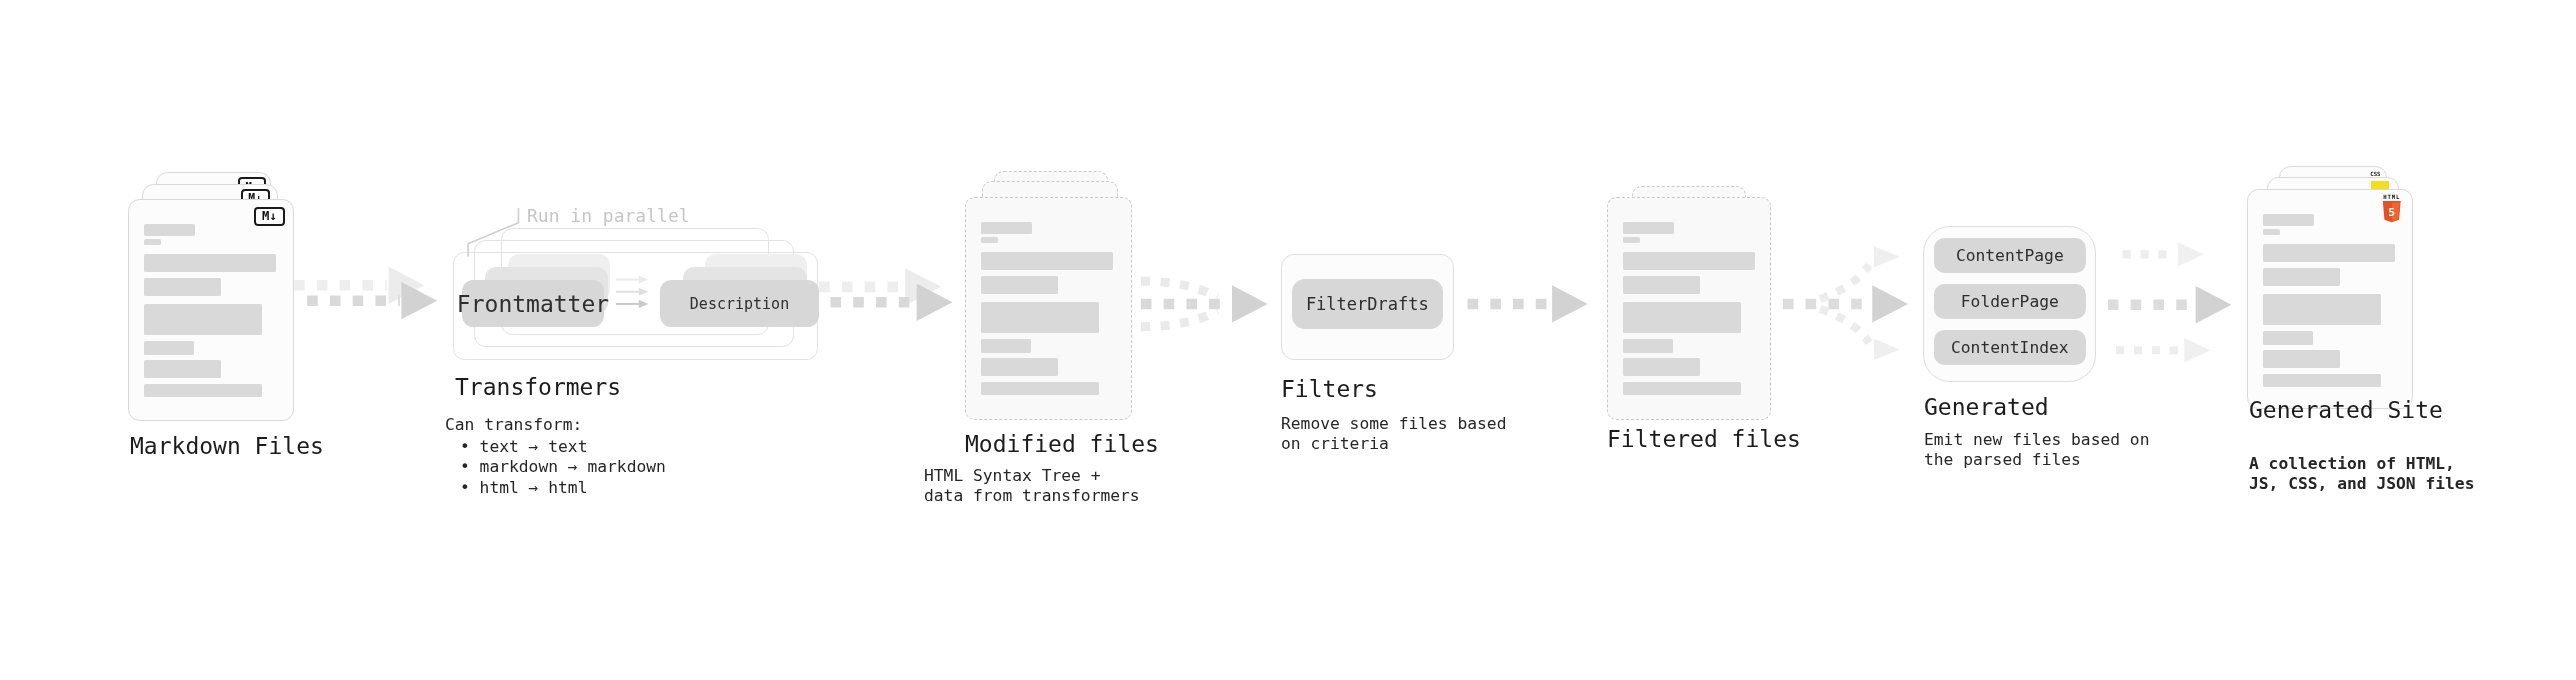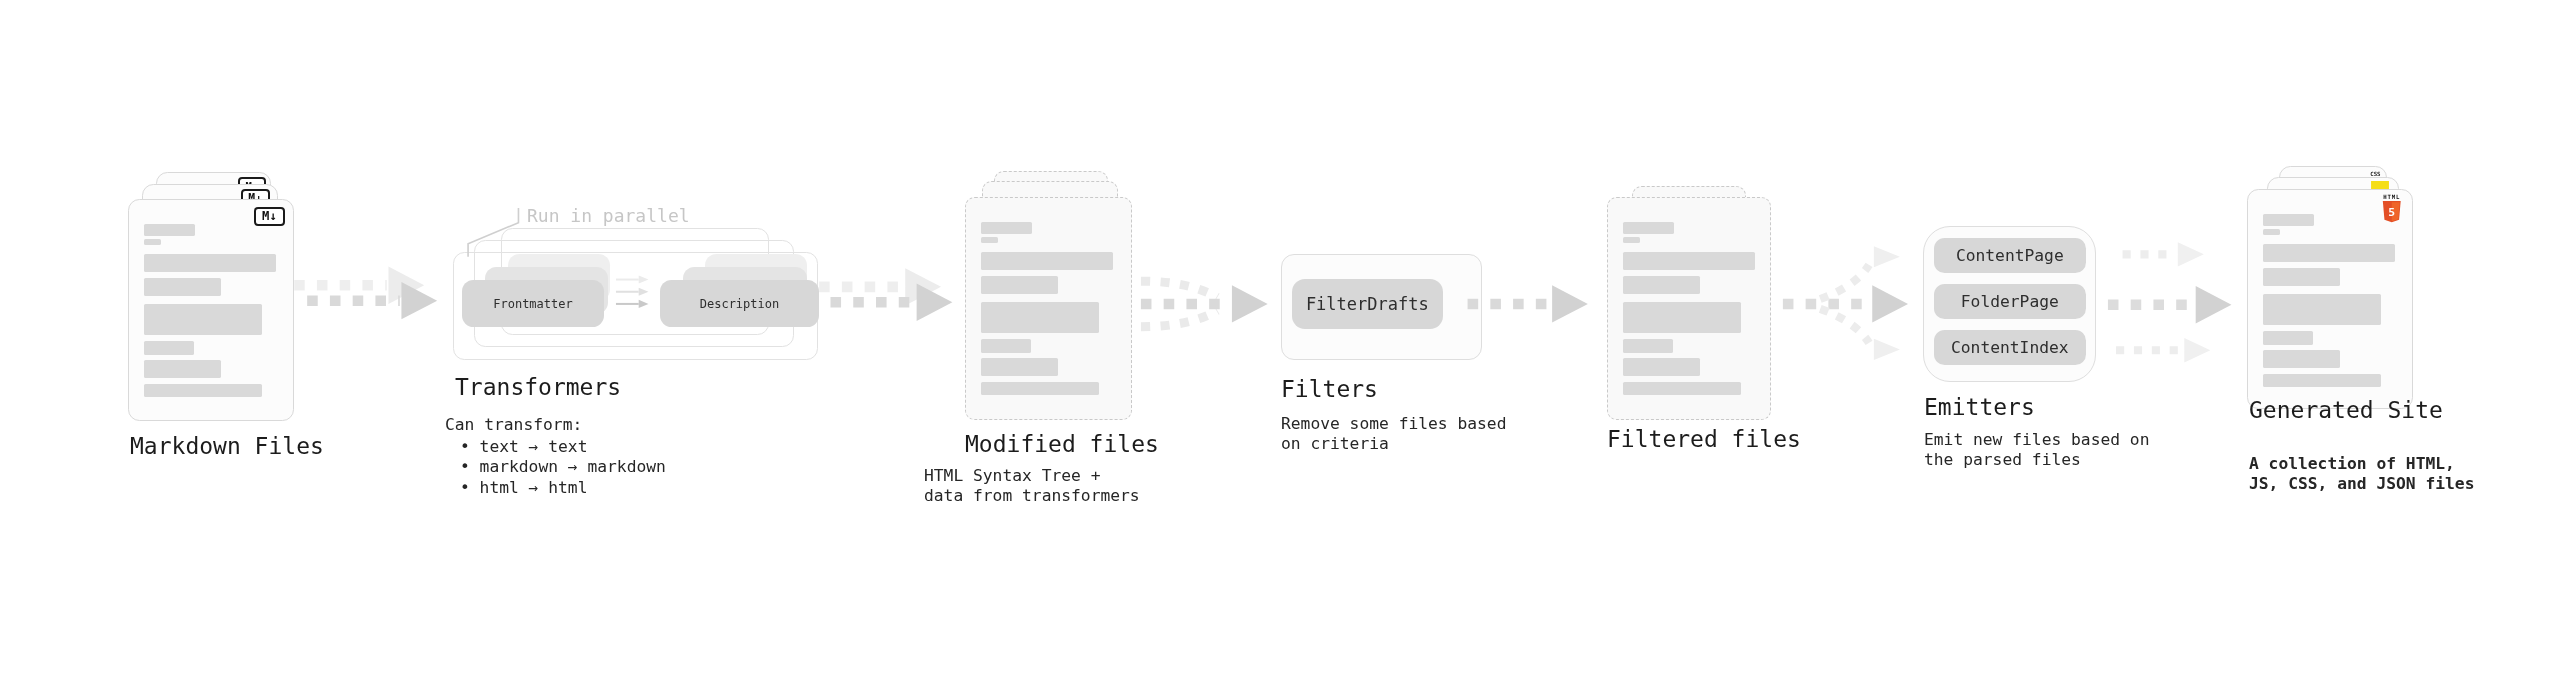--- a/index.html
+++ b/index.html
@@ -137,25 +137,25 @@
 
   <div class="stage">
     <div class="note-text" style="left:527px;top:206px;text-align:center;">Run in parallel</div>
 
     <div class="outline" style="left:501px;top:228px;width:268px;height:107px;"></div>
     <div class="outline" style="left:474px;top:240px;width:320px;height:107px;"></div>
     <div class="outline" style="left:453px;top:252px;width:365px;height:108px;"></div>
 
     <div class="pill ghost2" style="left:508px;top:254px;width:102px;height:47px;border-radius:11.4px;"></div>
     <div class="pill ghost1" style="left:485px;top:267px;width:123px;height:47px;border-radius:11.4px;"></div>
-    <div class="pill" style="left:462px;top:280px;width:142px;height:47px;border-radius:11.4px;font-size:12px;">Frontmatter</div>
+    <div class="pill" style="left:462px;top:280px;width:142px;height:47px;border-radius:11.4px;font-size:23px;">Frontmatter</div>
 
     <div class="pill ghost2" style="left:705px;top:254px;width:102px;height:47px;border-radius:11.4px;"></div>
     <div class="pill ghost1" style="left:683px;top:267px;width:124px;height:47px;border-radius:11.4px;"></div>
-    <div class="pill" style="left:660px;top:280px;width:159px;height:47px;border-radius:11.4px;font-size:12px;">Description</div>
+    <div class="pill" style="left:660px;top:280px;width:159px;height:47px;border-radius:11.4px;font-size:15px;">Description</div>
 
     <div class="title" style="left:455px;top:375px;">Transformers</div>
     <div class="body-text" style="left:445px;top:415px;">Can transform:</div>
     <div class="body-text" style="left:460px;top:437px;">
       <div>• text → text</div>
       <div>• markdown → markdown</div>
       <div>• html → html</div>
     </div>
   </div>
 
@@ -175,21 +175,21 @@
       </div>
     </div>
     <div class="title" style="left:965px;top:432px;">Modified files</div>
     <div class="body-text" style="left:924px;top:466px;">
       <div>HTML Syntax Tree +</div>
       <div>data from transformers</div>
     </div>
   </div>
 
   <div class="stage">
-    <div class="panel" style="left:1281px;top:254px;width:201px;height:106px;">
+    <div class="panel" style="left:1281px;top:254px;width:173px;height:106px;">
       <div class="pill" style="left:9.8px;top:23.6px;width:151px;height:50px;border-radius:13px;font-size:17px;">FilterDrafts</div>
     </div>
     <div class="title" style="left:1281px;top:377px;">Filters</div>
     <div class="body-text" style="left:1281px;top:414px;">
       <div>Remove some files based</div>
       <div>on criteria</div>
     </div>
   </div>
 
   <div class="stage">
@@ -208,21 +208,21 @@
     </div>
     <div class="title" style="left:1607px;top:427px;">Filtered files</div>
   </div>
 
   <div class="stage">
     <div class="panel" style="left:1923px;top:226px;width:173px;height:156px;border-radius:27px;">
       <div class="pill" style="left:9.8px;top:10.6px;width:152px;height:35px;border-radius:10.6px;font-size:16.3px;">ContentPage</div>
       <div class="pill" style="left:9.8px;top:57px;width:152px;height:35px;border-radius:10.6px;font-size:16.3px;">FolderPage</div>
       <div class="pill" style="left:9.8px;top:103px;width:152px;height:35px;border-radius:10.6px;font-size:16.3px;">ContentIndex</div>
     </div>
-    <div class="title" style="left:1924px;top:395px;">Emitters</div>
+    <div class="title" style="left:1924px;top:395px;">Generated</div>
     <div class="body-text" style="left:1924px;top:430px;">
       <div>Emit new files based on</div>
       <div>the parsed files</div>
     </div>
   </div>
 
   <div class="stage">
     <div class="doc-solid" style="left:2279px;top:166px;width:108px;height:57px;">
       <div class="css-icon">
         <div class="css-label">CSS</div>

